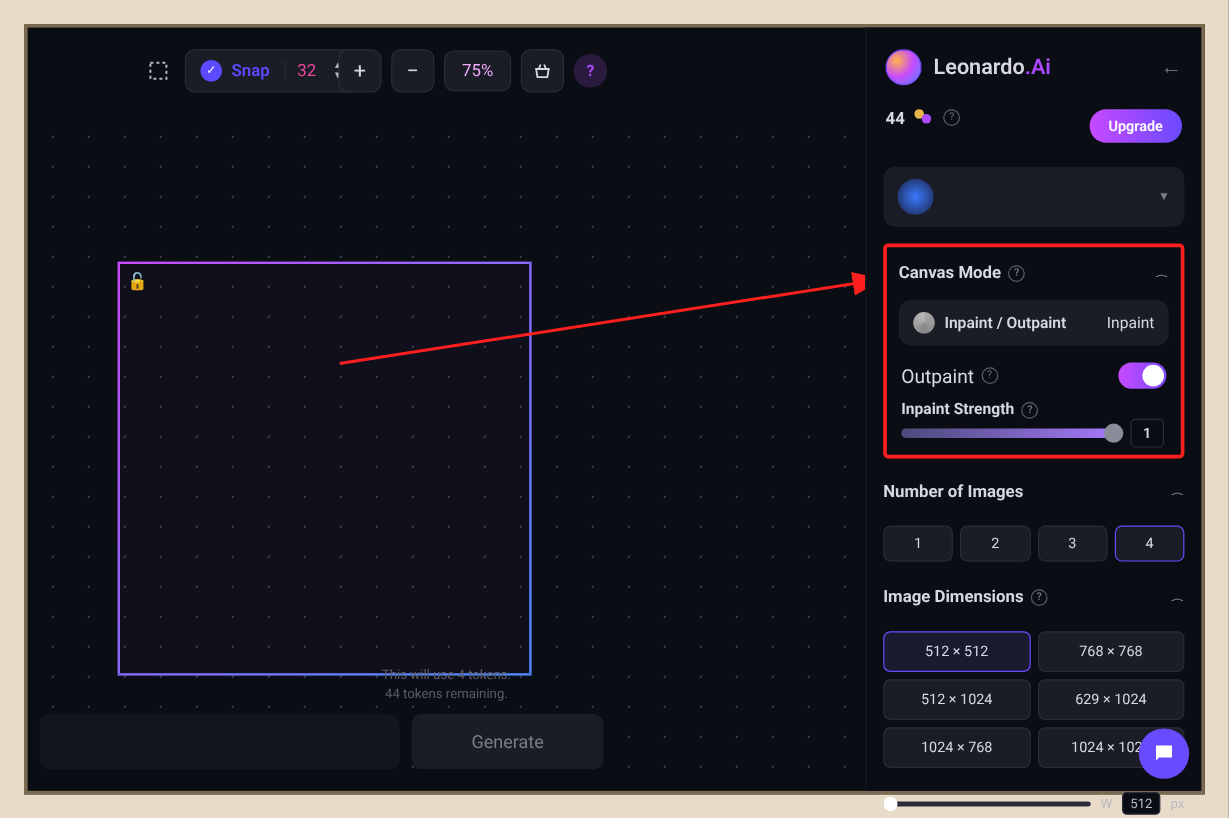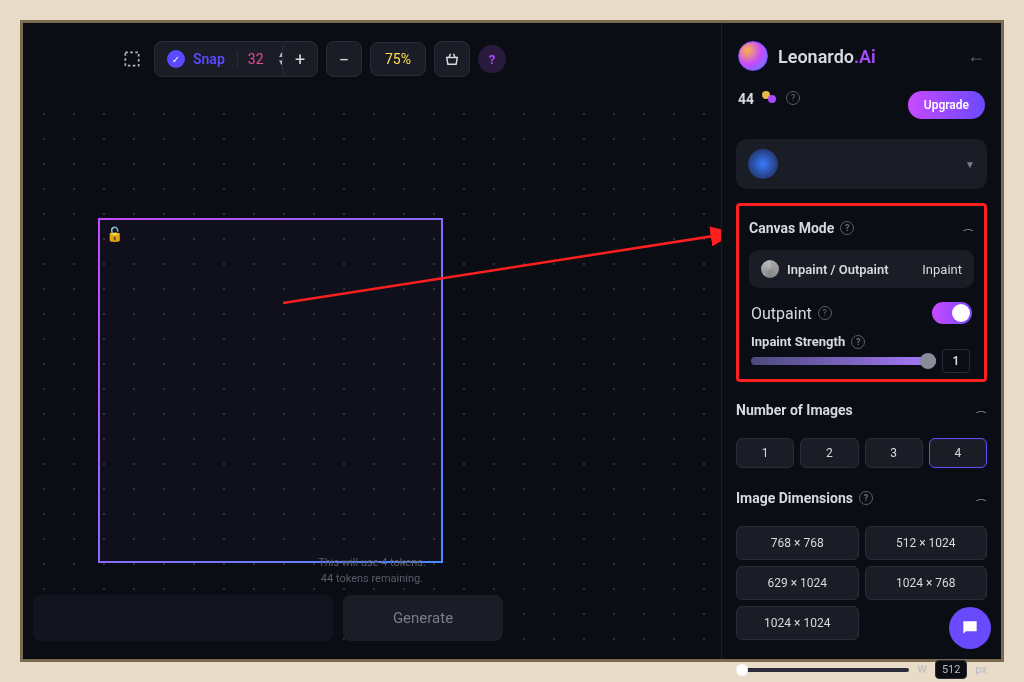--- a/index.html
+++ b/index.html
@@ -9,21 +9,21 @@
 .topbar { position:absolute; top:18px; left:95px; display:flex; align-items:center; gap:8px; }
 .selection-icon { width:28px; height:28px; color:#b8b9c1; display:flex; align-items:center; justify-content:center; }
 .snap-pill { background:#1a1c26; border-radius:8px; padding:8px 12px; display:flex; align-items:center; gap:8px; border:1px solid #2a2c3a; }
 .snap-check { width:18px; height:18px; border-radius:50%; background:#5b4aff; display:flex; align-items:center; justify-content:center; font-size:10px; color:#fff; }
 .snap-label { color:#5b4aff; font-weight:600; font-size:14px; }
 .snap-val { color:#ec4899; font-size:14px; margin-left:4px; padding-left:10px; border-left:1px solid #2a2c3a; }
 .stepper-arrows { display:flex; flex-direction:column; margin-left:6px; }
 .stepper-arrows span { font-size:8px; color:#b8b9c1; line-height:8px; cursor:pointer; }
 .center-tools { position:absolute; top:18px; left:50%; transform:translateX(-90px); display:flex; align-items:center; gap:8px; }
 .tool-btn { width:36px; height:36px; background:#1a1c26; border-radius:8px; color:#d8d9e0; display:flex; align-items:center; justify-content:center; font-size:18px; border:1px solid #2a2c3a; cursor:pointer; }
-.zoom-label { background:#1a1c26; border-radius:8px; color:#fde047; padding:8px 14px; font-size:14px; border:1px solid #2a2c3a; }
+.zoom-label { background:#1a1c26; border-radius:8px; color:#f0abfc; padding:8px 14px; font-size:14px; border:1px solid #2a2c3a; }
 .help-btn { width:28px; height:28px; background:#2a1a3d; border-radius:50%; color:#a94aff; display:flex; align-items:center; justify-content:center; font-size:13px; font-weight:700; }
 .dot-grid { position:absolute; inset:0; }
 .dot { position:absolute; width:2px; height:2px; background:#3a3c48; border-radius:50%; }
 .canvas-box { position:absolute; top:195px; left:75px; width:345px; height:345px; border:2px solid; border-image:linear-gradient(135deg,#c74aff,#4a8bff) 1; background:rgba(120,90,200,0.04); }
 .canvas-lock { position:absolute; top:6px; left:6px; color:#5a5c6a; font-size:14px; }
 .token-note { position:absolute; bottom:72px; left:50%; transform:translateX(-50%); width:100%; text-align:center; color:#5a5c6a; font-size:11px; line-height:16px; }
 .generate-btn { position:absolute; bottom:18px; left:320px; width:160px; height:46px; background:#1a1c26; border-radius:8px; color:#7a7c8a; display:flex; align-items:center; justify-content:center; font-size:15px; }
 .bottom-placeholder { position:absolute; bottom:18px; left:10px; width:300px; height:46px; background:#121420; border-radius:8px; }
 .arrow-svg { position:absolute; top:195px; left:260px; width:470px; height:90px; pointer-events:none; }
 .sidebar { width:280px; background:#0b0d14; padding:14px 14px 0 14px; color:#d8d9e0; display:flex; flex-direction:column; gap:10px; position:relative; border-left:1px solid #1a1c26; }
@@ -701,20 +701,21 @@
         <div class="num-btn">3</div>
         <div class="num-btn active">4</div>
       </div>
 
     <div class="section-head" style="margin-top:8px;">
       <span>Image Dimensions</span>
       <span class="info-mini">?</span>
       <span class="section-caret">︿</span>
     </div>
     <div class="dim-grid" id="dim-grid">
+        <div class="dim-btn active">512 × 512</div>
         <div class="dim-btn">768 × 768</div>
         <div class="dim-btn">512 × 1024</div>
         <div class="dim-btn">629 × 1024</div>
         <div class="dim-btn">1024 × 768</div>
         <div class="dim-btn">1024 × 1024</div>
       </div>
 
     <div class="width-row">
       <div class="width-track"></div>
       <span>W</span>

